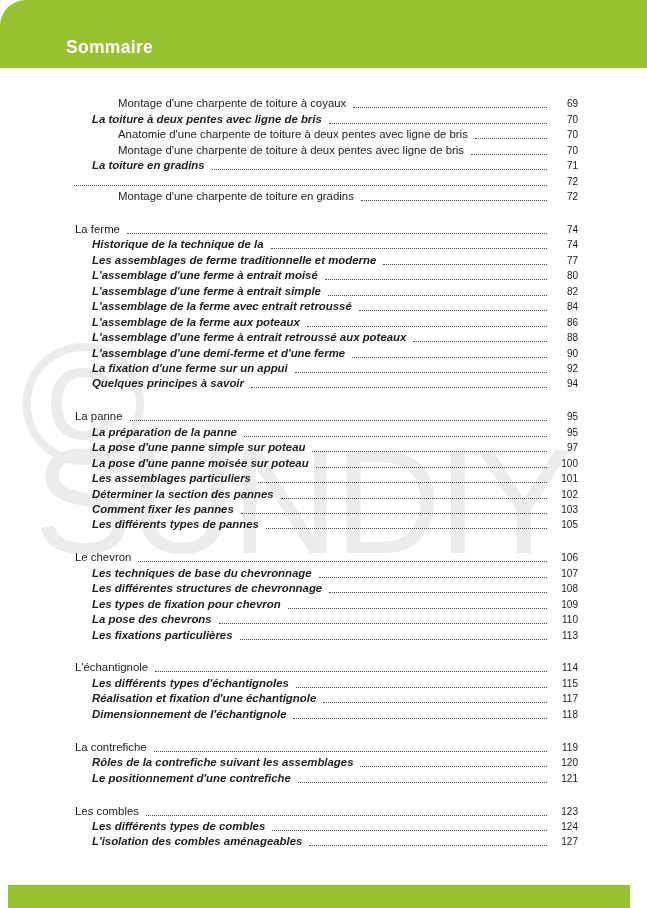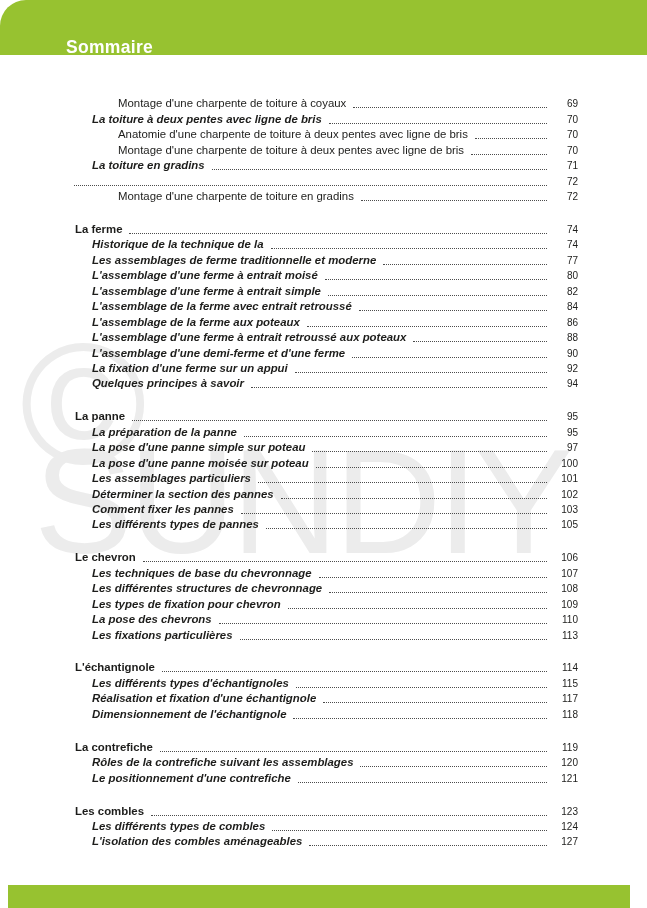--- a/index.html
+++ b/index.html
@@ -7,21 +7,21 @@
     width:647px;height:908px;
     background:#ffffff;
     position:relative;
     overflow:hidden;
     font-family:"Liberation Sans", sans-serif;
     color:#1d1d1b;
   }
   
   .header{
     position:absolute;top:0;left:0;
-    width:647px;height:55px;
+    width:647px;height:68px;
     background:#97c230;
     border-top-left-radius:26px;
     z-index:2;
   }
   .header .title{
     position:absolute;left:66px;top:39px;
     font-size:17.5px;font-weight:bold;color:#ffffff;
     letter-spacing:.3px;line-height:1;
   }
   
@@ -41,21 +41,21 @@
     z-index:1;
   }
   .group{margin-top:17.5px;}
   .group:first-child{margin-top:9px;}
   .row{
     display:flex;align-items:flex-end;
     height:15.45px;font-size:11.4px;line-height:13px;
     white-space:nowrap;
   }
   .row .t{flex:0 0 auto;}
-  .lvl1 .t{font-weight:bold;padding-left:8px;}
+  .lvl1 .t{font-weight:normal;padding-left:8px;}
   .lvl2 .t{font-weight:bold;font-style:italic;padding-left:25px;}
   .lvl3 .t{font-weight:normal;padding-left:51px;}
   .leader{
     flex:1 1 auto;min-width:12px;
     border-bottom:1.6px dotted #4c4c4c;
     margin:0 5px 2px 7px;
   }
   .num{
     flex:0 0 auto;min-width:26px;text-align:right;
     font-weight:normal;font-style:normal;font-size:10px;

